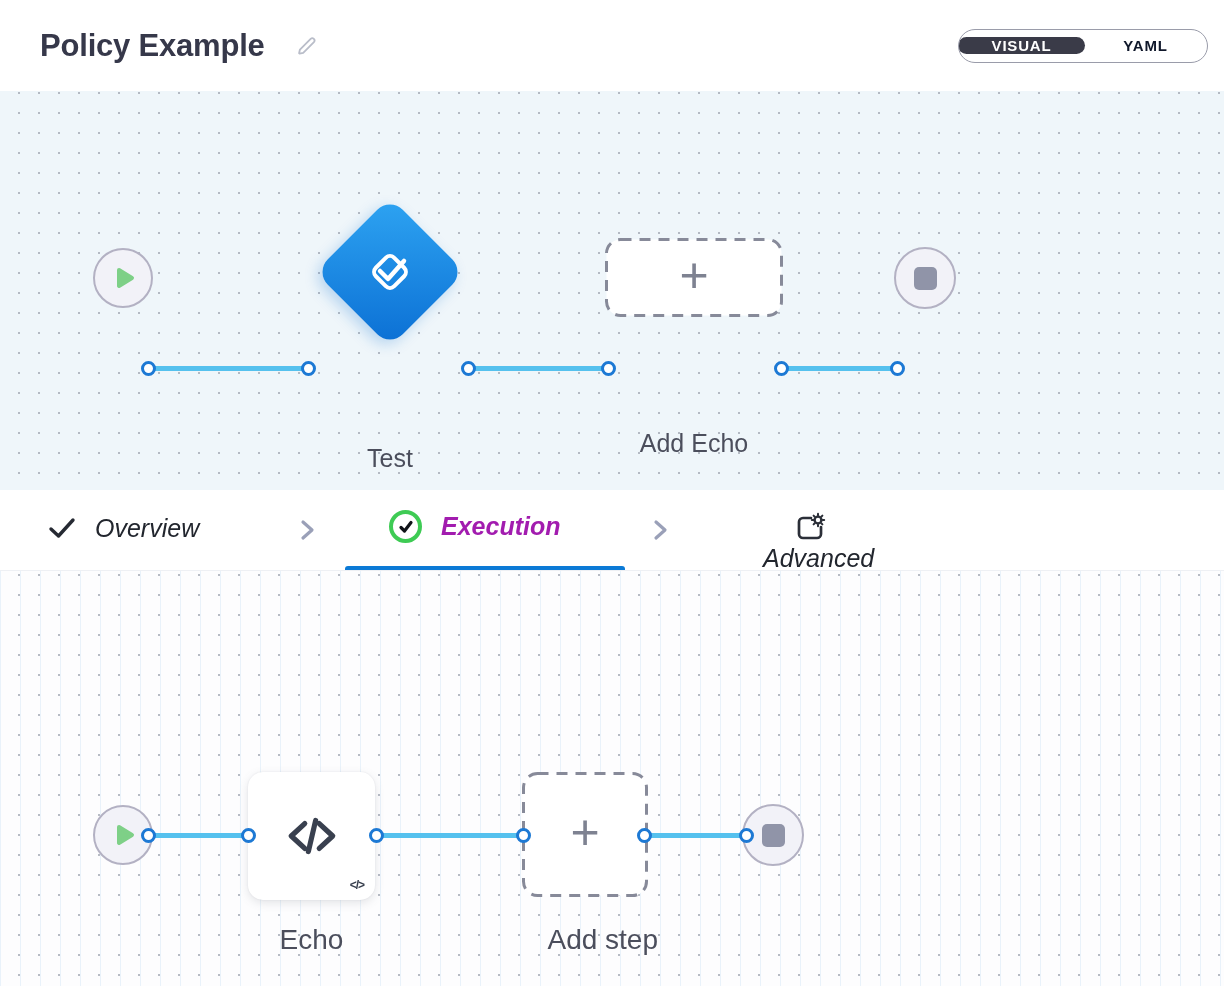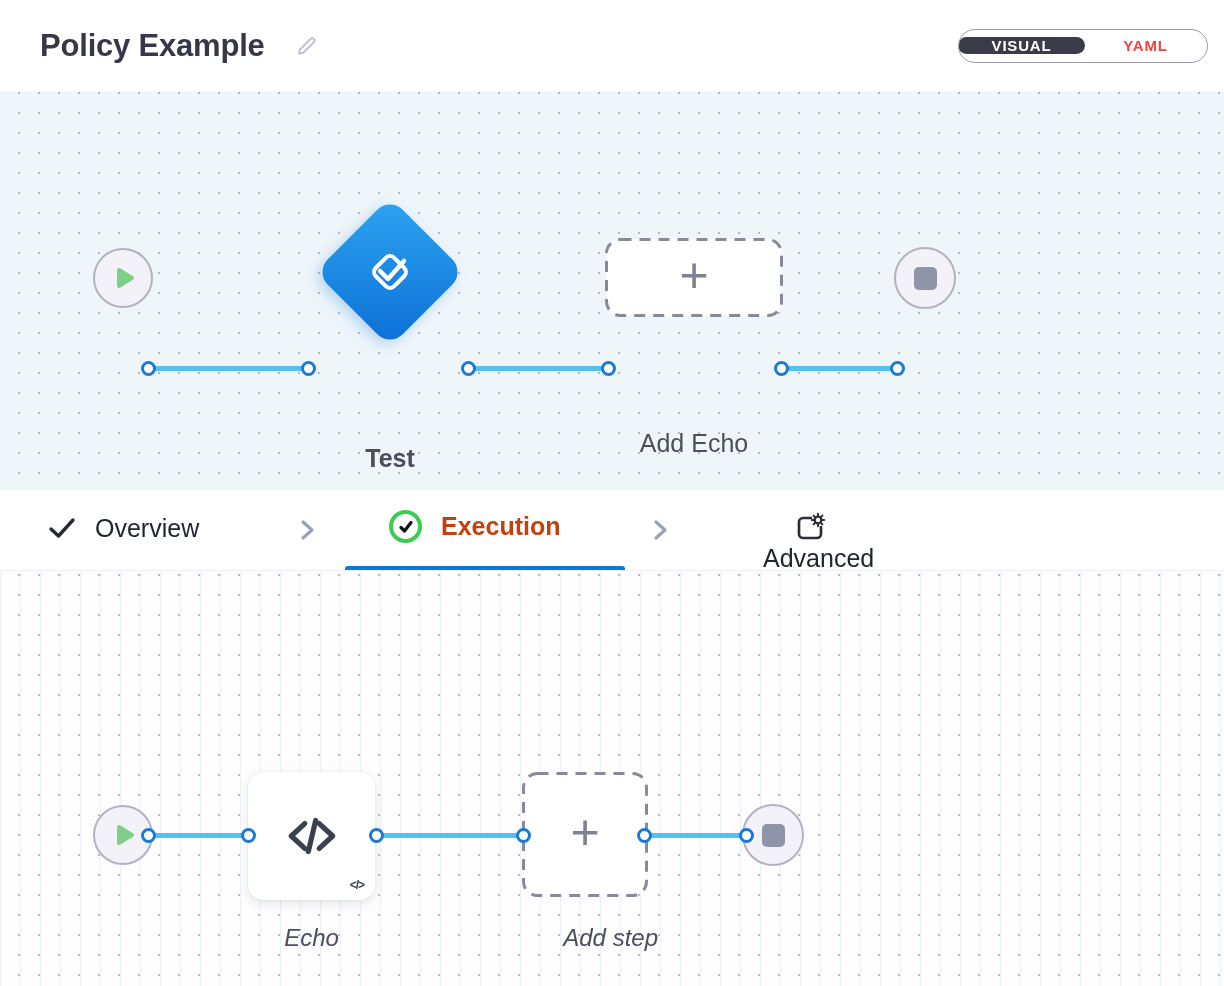--- a/index.html
+++ b/index.html
@@ -8,21 +8,21 @@
   #app { position:relative; width:1224px; height:986px; }
 
   
   .header { position:relative; height:91px; background:#fff; display:flex; align-items:center; padding:0 16px 0 40px; }
   .page-title { font-size:31px; font-weight:700; color:#36384a; letter-spacing:-0.2px; }
   .edit-icon { margin-left:30px; margin-top:4px; cursor:pointer; }
   .spacer { flex:1; }
   .mode-toggle { display:flex; width:250px; height:34px; border:1px solid #9a9caa; border-radius:17px; background:#fff; overflow:hidden;align-items:center; }
   .toggle-seg { flex:1; display:flex; align-items:center; justify-content:center; font-size:15px; font-weight:700; letter-spacing:0.8px; cursor:pointer; }
   .toggle-seg.active { background:#3a3b48; color:#fff; border-radius:17px; margin:-1px; flex:0 0 127px; }
-  .toggle-seg.inactive { color:#ef4444; }
+  .toggle-seg.inactive { color:#0f172a; }
 
   
   .stage-canvas { position:relative; width:1224px; height:399px;
     background-color:#eff6fa;
     background-image:radial-gradient(#b4bac3 1.3px, transparent 1.4px);
     background-size:20px 20px; background-position:9px 12px; }
   .step-canvas { position:relative; width:1224px; height:415px;
     background-color:#fdfdfe;
     background-image:linear-gradient(90deg,#e9f2fa 1px, transparent 1px),
                      radial-gradient(#b7bbc4 1.2px, transparent 1.3px);
@@ -37,32 +37,32 @@
   .diamond { position:absolute; width:106px; height:106px; border-radius:18px;
     background:linear-gradient(135deg,#2ea4f2 0%, #0b6fd4 100%);
     transform:rotate(45deg); z-index:1; cursor:pointer; box-shadow:0 6px 14px rgba(11,111,212,0.25); }
   .diamond-icon { position:absolute; z-index:2; pointer-events:none; }
 
   .dashed-box { position:absolute; z-index:1; cursor:pointer; }
   .dashed-box .plus { position:absolute; inset:0; display:flex; align-items:center; justify-content:center; font-size:50px; font-weight:300; color:#7e8291; line-height:1; padding-bottom:6px; }
 
   .node-label { position:absolute; text-align:center; color:#4b4e5c; }
   .stage-label { font-size:25px; }
-  .step-label { font-size:24px;font-style:italic; }
+  .step-label { font-size:28px; }
 
   .step-card { position:absolute; background:#fff; border-radius:15px; z-index:1; cursor:pointer;
     box-shadow:0 3px 10px rgba(96,97,112,0.16), 0 0 2px rgba(40,41,61,0.08);
     display:flex; align-items:center; justify-content:center; }
   .step-card .mini-badge { position:absolute; right:11px; bottom:8px; font-size:12px; font-weight:700; color:#39404f; letter-spacing:-1px; }
 
   
   .tabbar { position:relative; height:81px; background:#fff; border-bottom:1px solid #eef0f4; }
   .tab-item { position:absolute; display:flex; align-items:center; cursor:pointer; }
-  .tab-label { font-size:25px; color:#22262e; }
-  .tab-label.bold { font-weight:700; color:#c2410c;text-align:center; }
+  .tab-label { font-size:25px; color:#22262e;font-style:italic; }
+  .tab-label.bold { font-weight:700; color:#a21caf;text-align:center; }
   .green-ring { width:33px; height:33px; border-radius:50%; border:4px solid #3ecb54; background:#fff; display:flex; align-items:center; justify-content:center; }
   .tab-underline { position:absolute; left:345px; bottom:0; width:280px; height:4px; background:#0b7ad6; border-radius:3px 3px 0 0; }
   .tab-sep { position:absolute; top:25px; }
 </style>
 </head>
 <body>
 
 <div id="app">
 
   <div class="header">
@@ -95,21 +95,21 @@
     <div class="port" style="left:460.5px; top:269.5px;"></div>
     <div class="port" style="left:600.5px; top:269.5px;"></div>
     <div class="port" style="left:773.5px; top:269.5px;"></div>
     <div class="port" style="left:889.5px; top:269.5px;"></div>
 
     <div class="diamond" style="left:337px; top:128px;"></div>
     <svg class="diamond-icon" style="left:360px; top:151px;" width="60" height="60" viewBox="0 0 60 60">
       <rect x="17" y="17" width="26" height="26" rx="6" fill="none" stroke="#fff" stroke-width="4" transform="rotate(45 30 30)"></rect>
       <path d="M20 29 L28 37 L44 19" fill="none" stroke="#fff" stroke-width="4.5" stroke-linecap="round" stroke-linejoin="round"></path>
     </svg>
-    <div class="node-label stage-label" style="left:337px; top:353px; width:106px;font-weight:bold;">Test</div>
+    <div class="node-label stage-label" style="left:337px; top:353px; width:106px;">Test</div>
 
     <div class="dashed-box" style="left:605px; top:147px; width:178px; height:79px;">
       <svg width="178" height="79" viewBox="0 0 178 79">
         <rect x="1.5" y="1.5" width="175" height="76" rx="14" fill="#ffffff" stroke="#878a99" stroke-width="3" stroke-dasharray="11 8"></rect>
       </svg>
       <div class="plus">+</div>
     </div>
     <div class="node-label stage-label" style="left:594px; top:338px; width:200px;">Add Echo</div>
 
     <div class="node-circle" style="left:894px; top:156px; width:62px; height:62px;">

